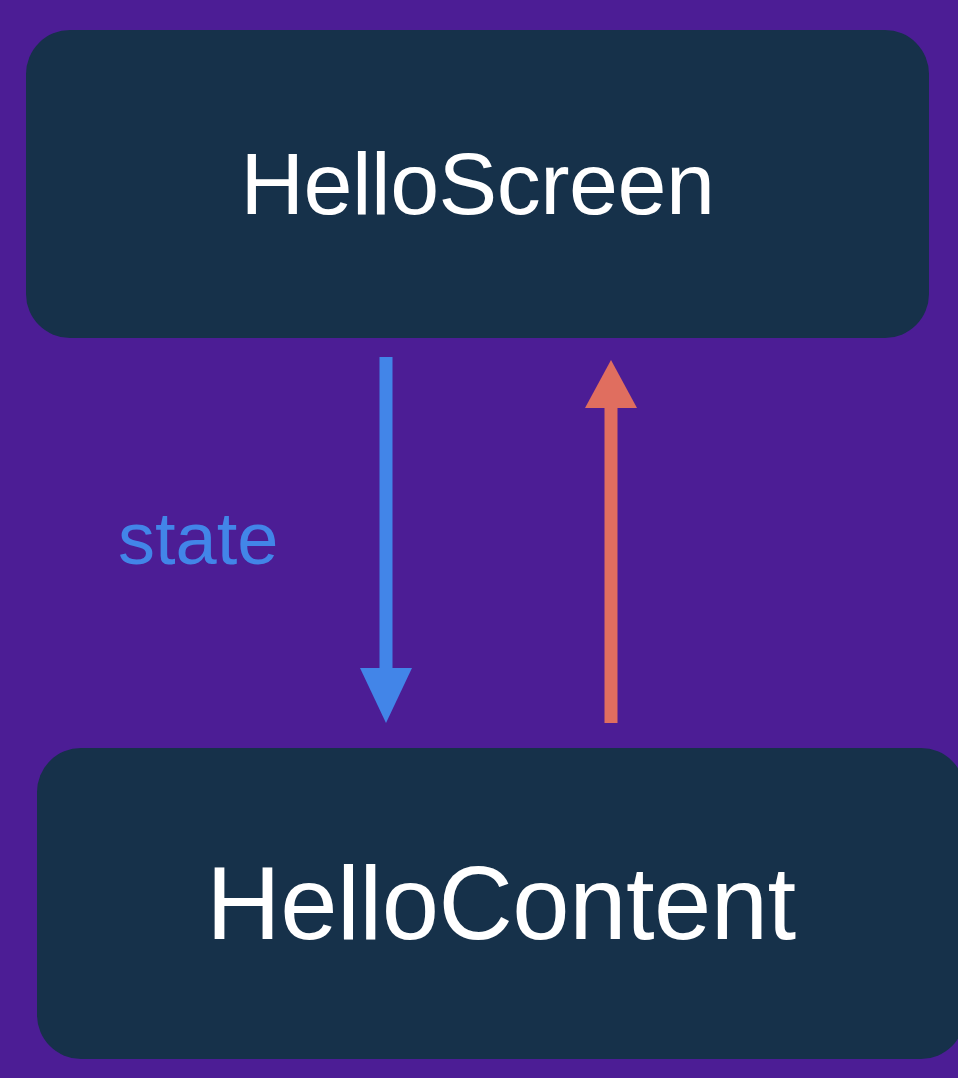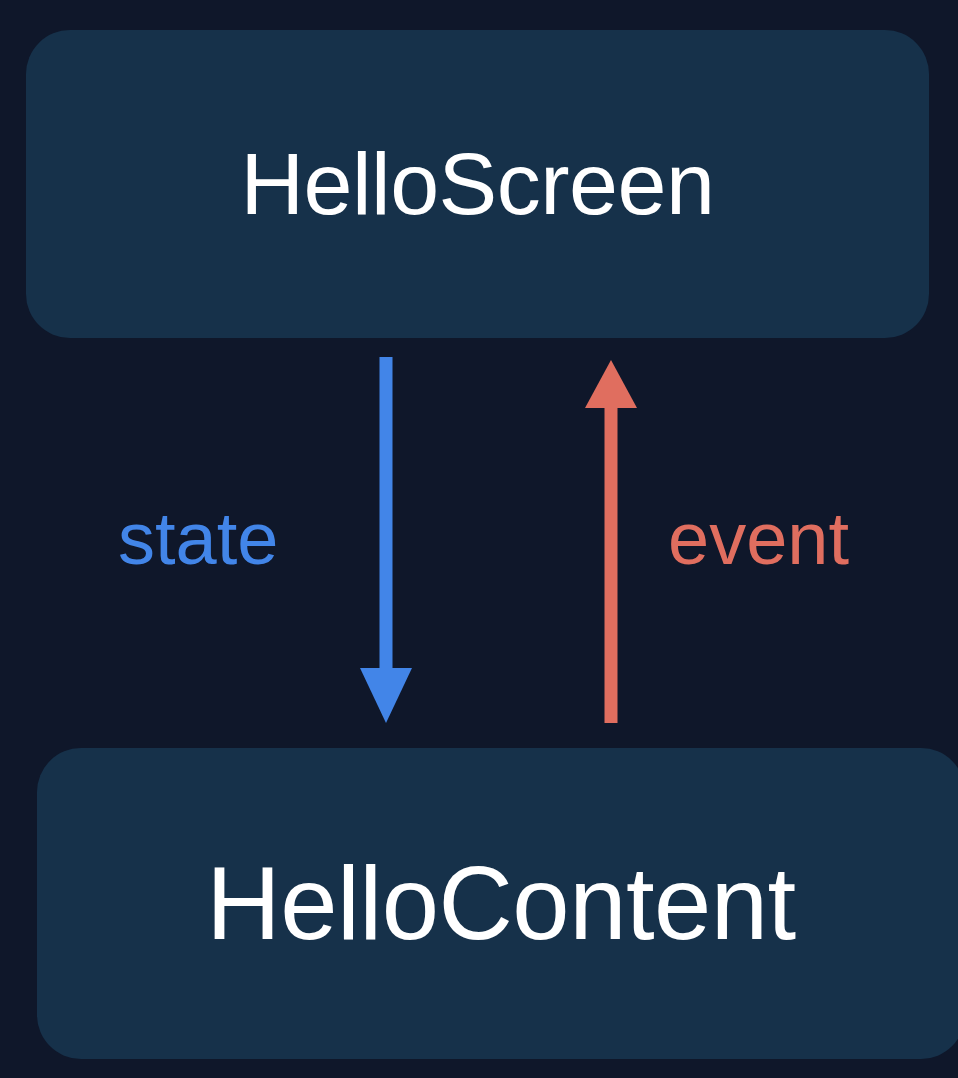--- a/index.html
+++ b/index.html
@@ -10,21 +10,21 @@
   }
   body {
     font-family: "Liberation Sans", sans-serif;
     -webkit-font-smoothing: antialiased;
   }
 
   #diagram-canvas {
     position: relative;
     width: 958px;
     height: 1078px;
-    background: #0f172a;
+    background: #4c1d95;
     overflow: hidden;
   }
 
   
   .node-box {
     position: absolute;
     box-sizing: border-box;
     display: flex;
     align-items: center;
     justify-content: center;
@@ -108,19 +108,18 @@
     </g>
 
     <g>
       <rect x="604.5" y="406" width="13" height="317" fill="#e06e5f"></rect>
       <polygon points="585,408 637,408 611,360" fill="#e06e5f"></polygon>
     </g>
   </svg>
 
   <div class="edge-label" id="edge-label-state">state</div>
 
-  <div class="edge-label" id="edge-label-event">event</div>
 
   <div class="node-box" id="node-hello-content">
     <span class="node-label">HelloContent</span>
   </div>
 
 </div>
 
 </body></html>

